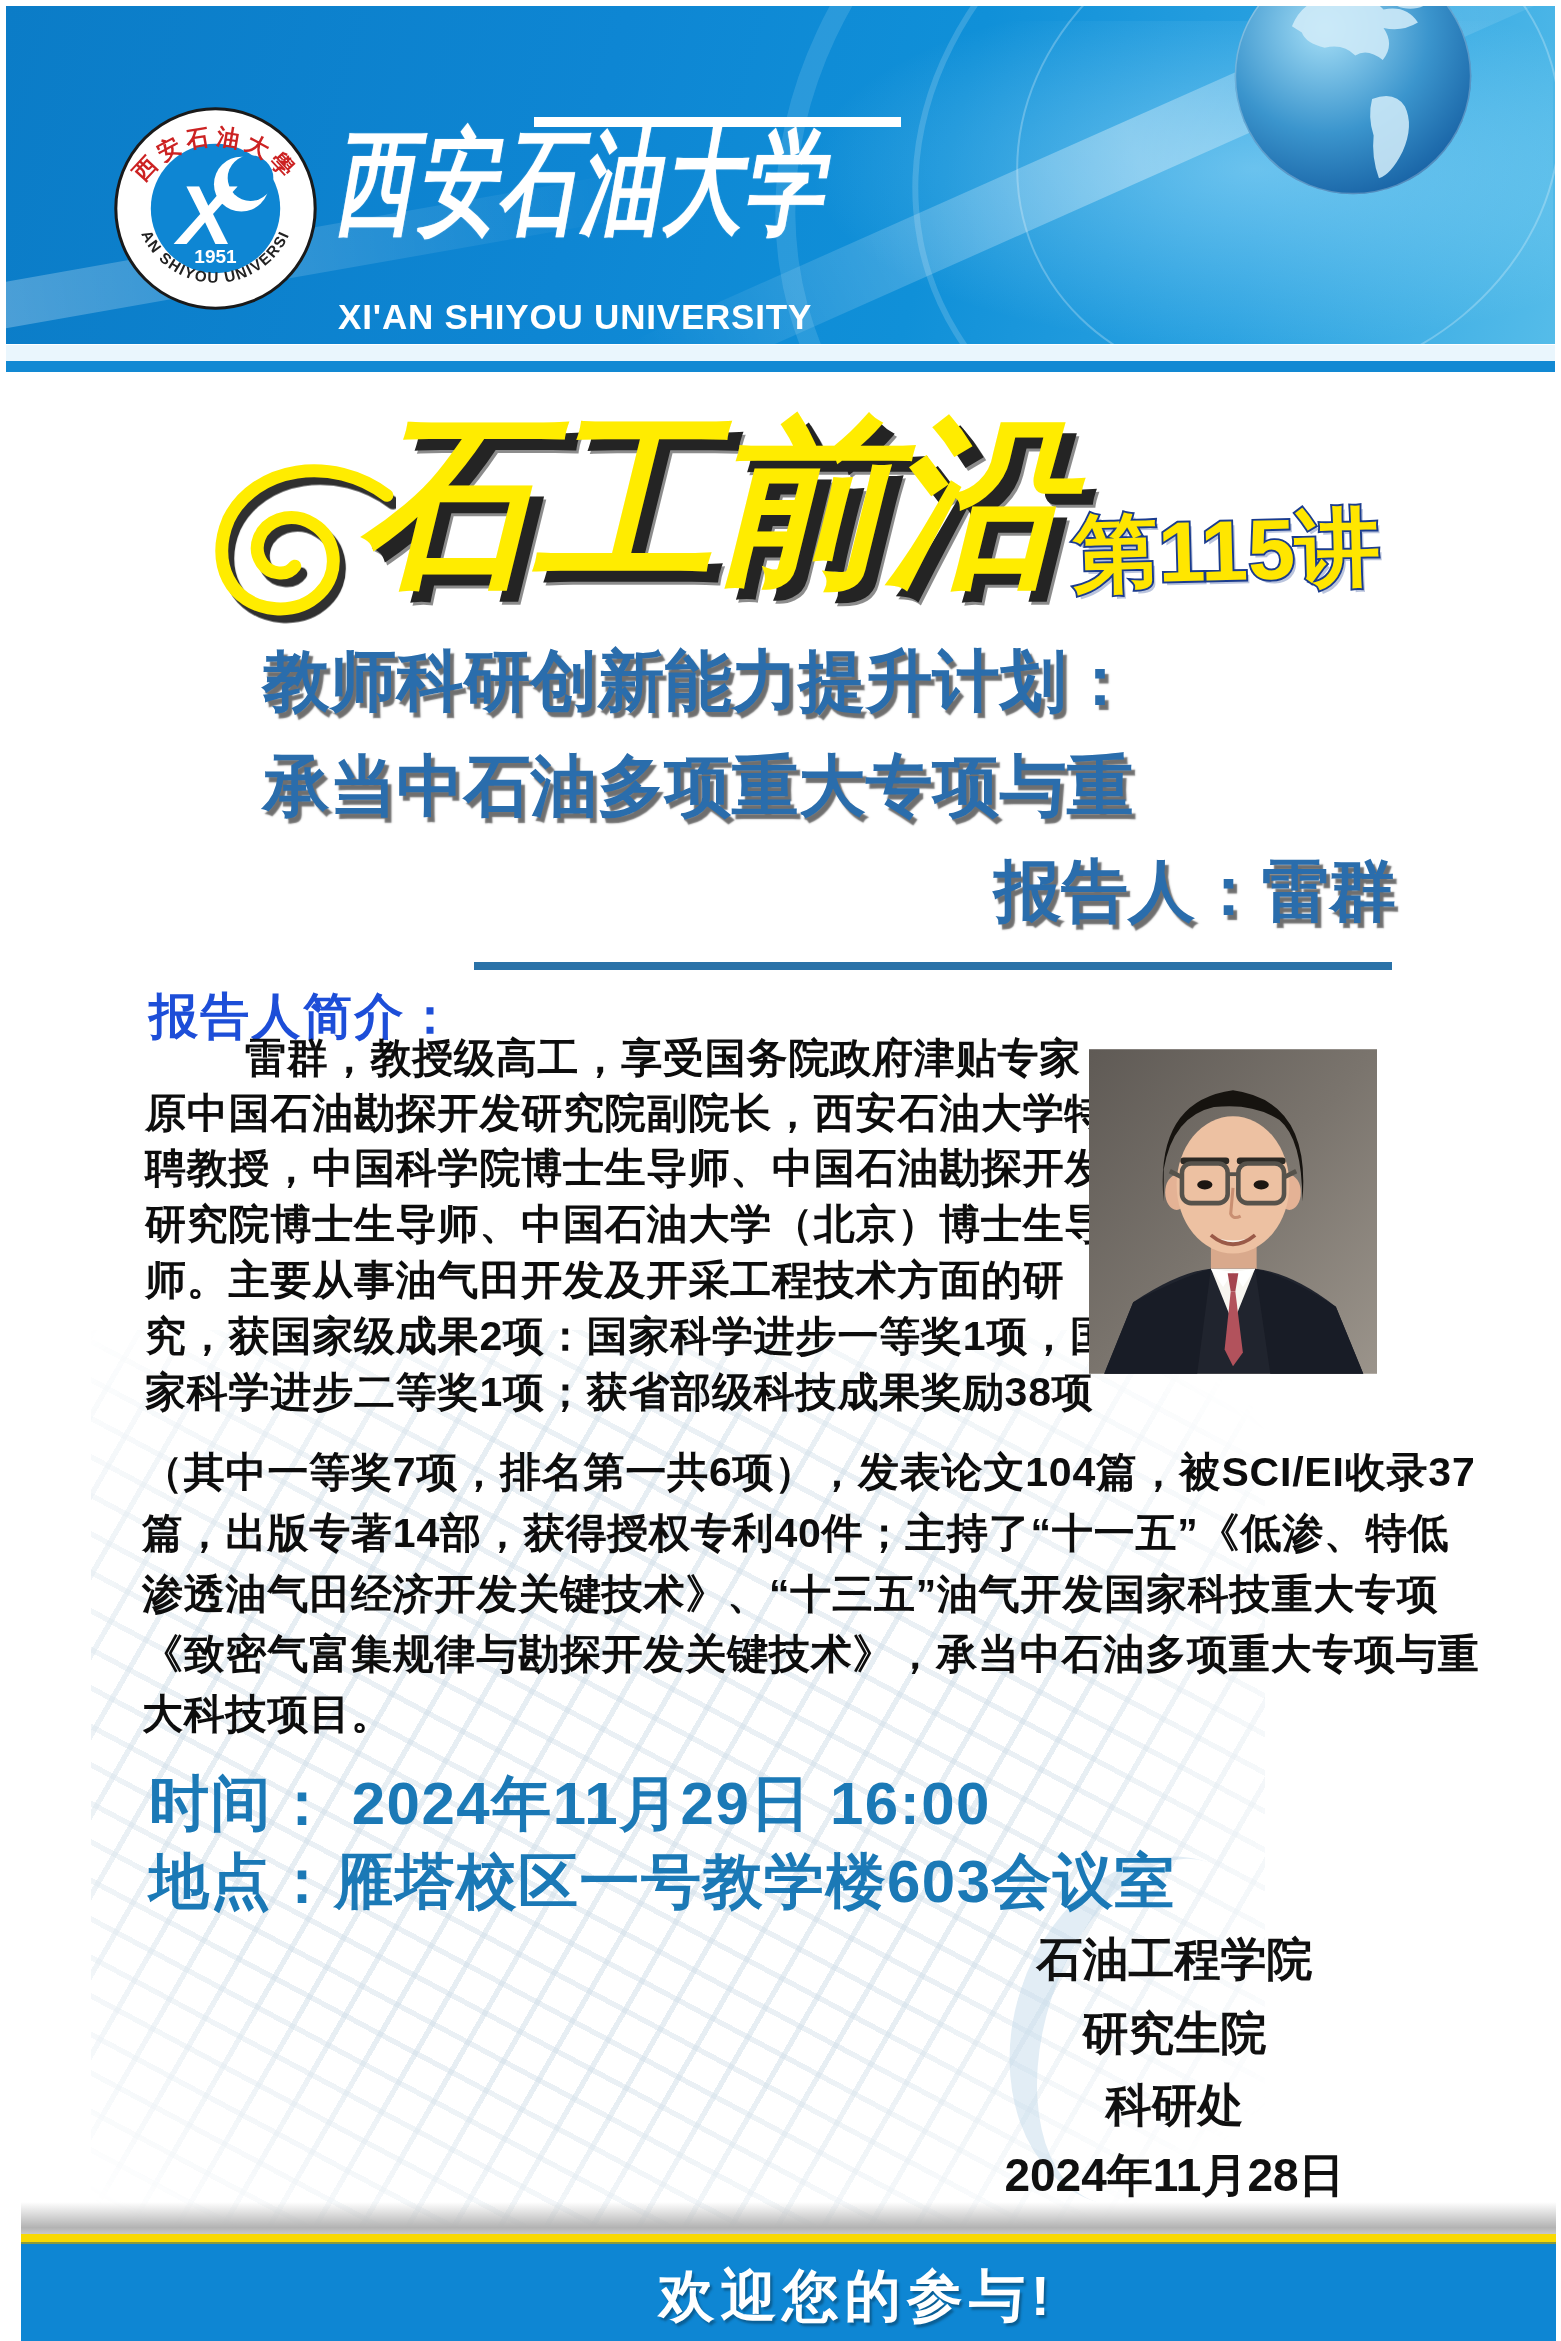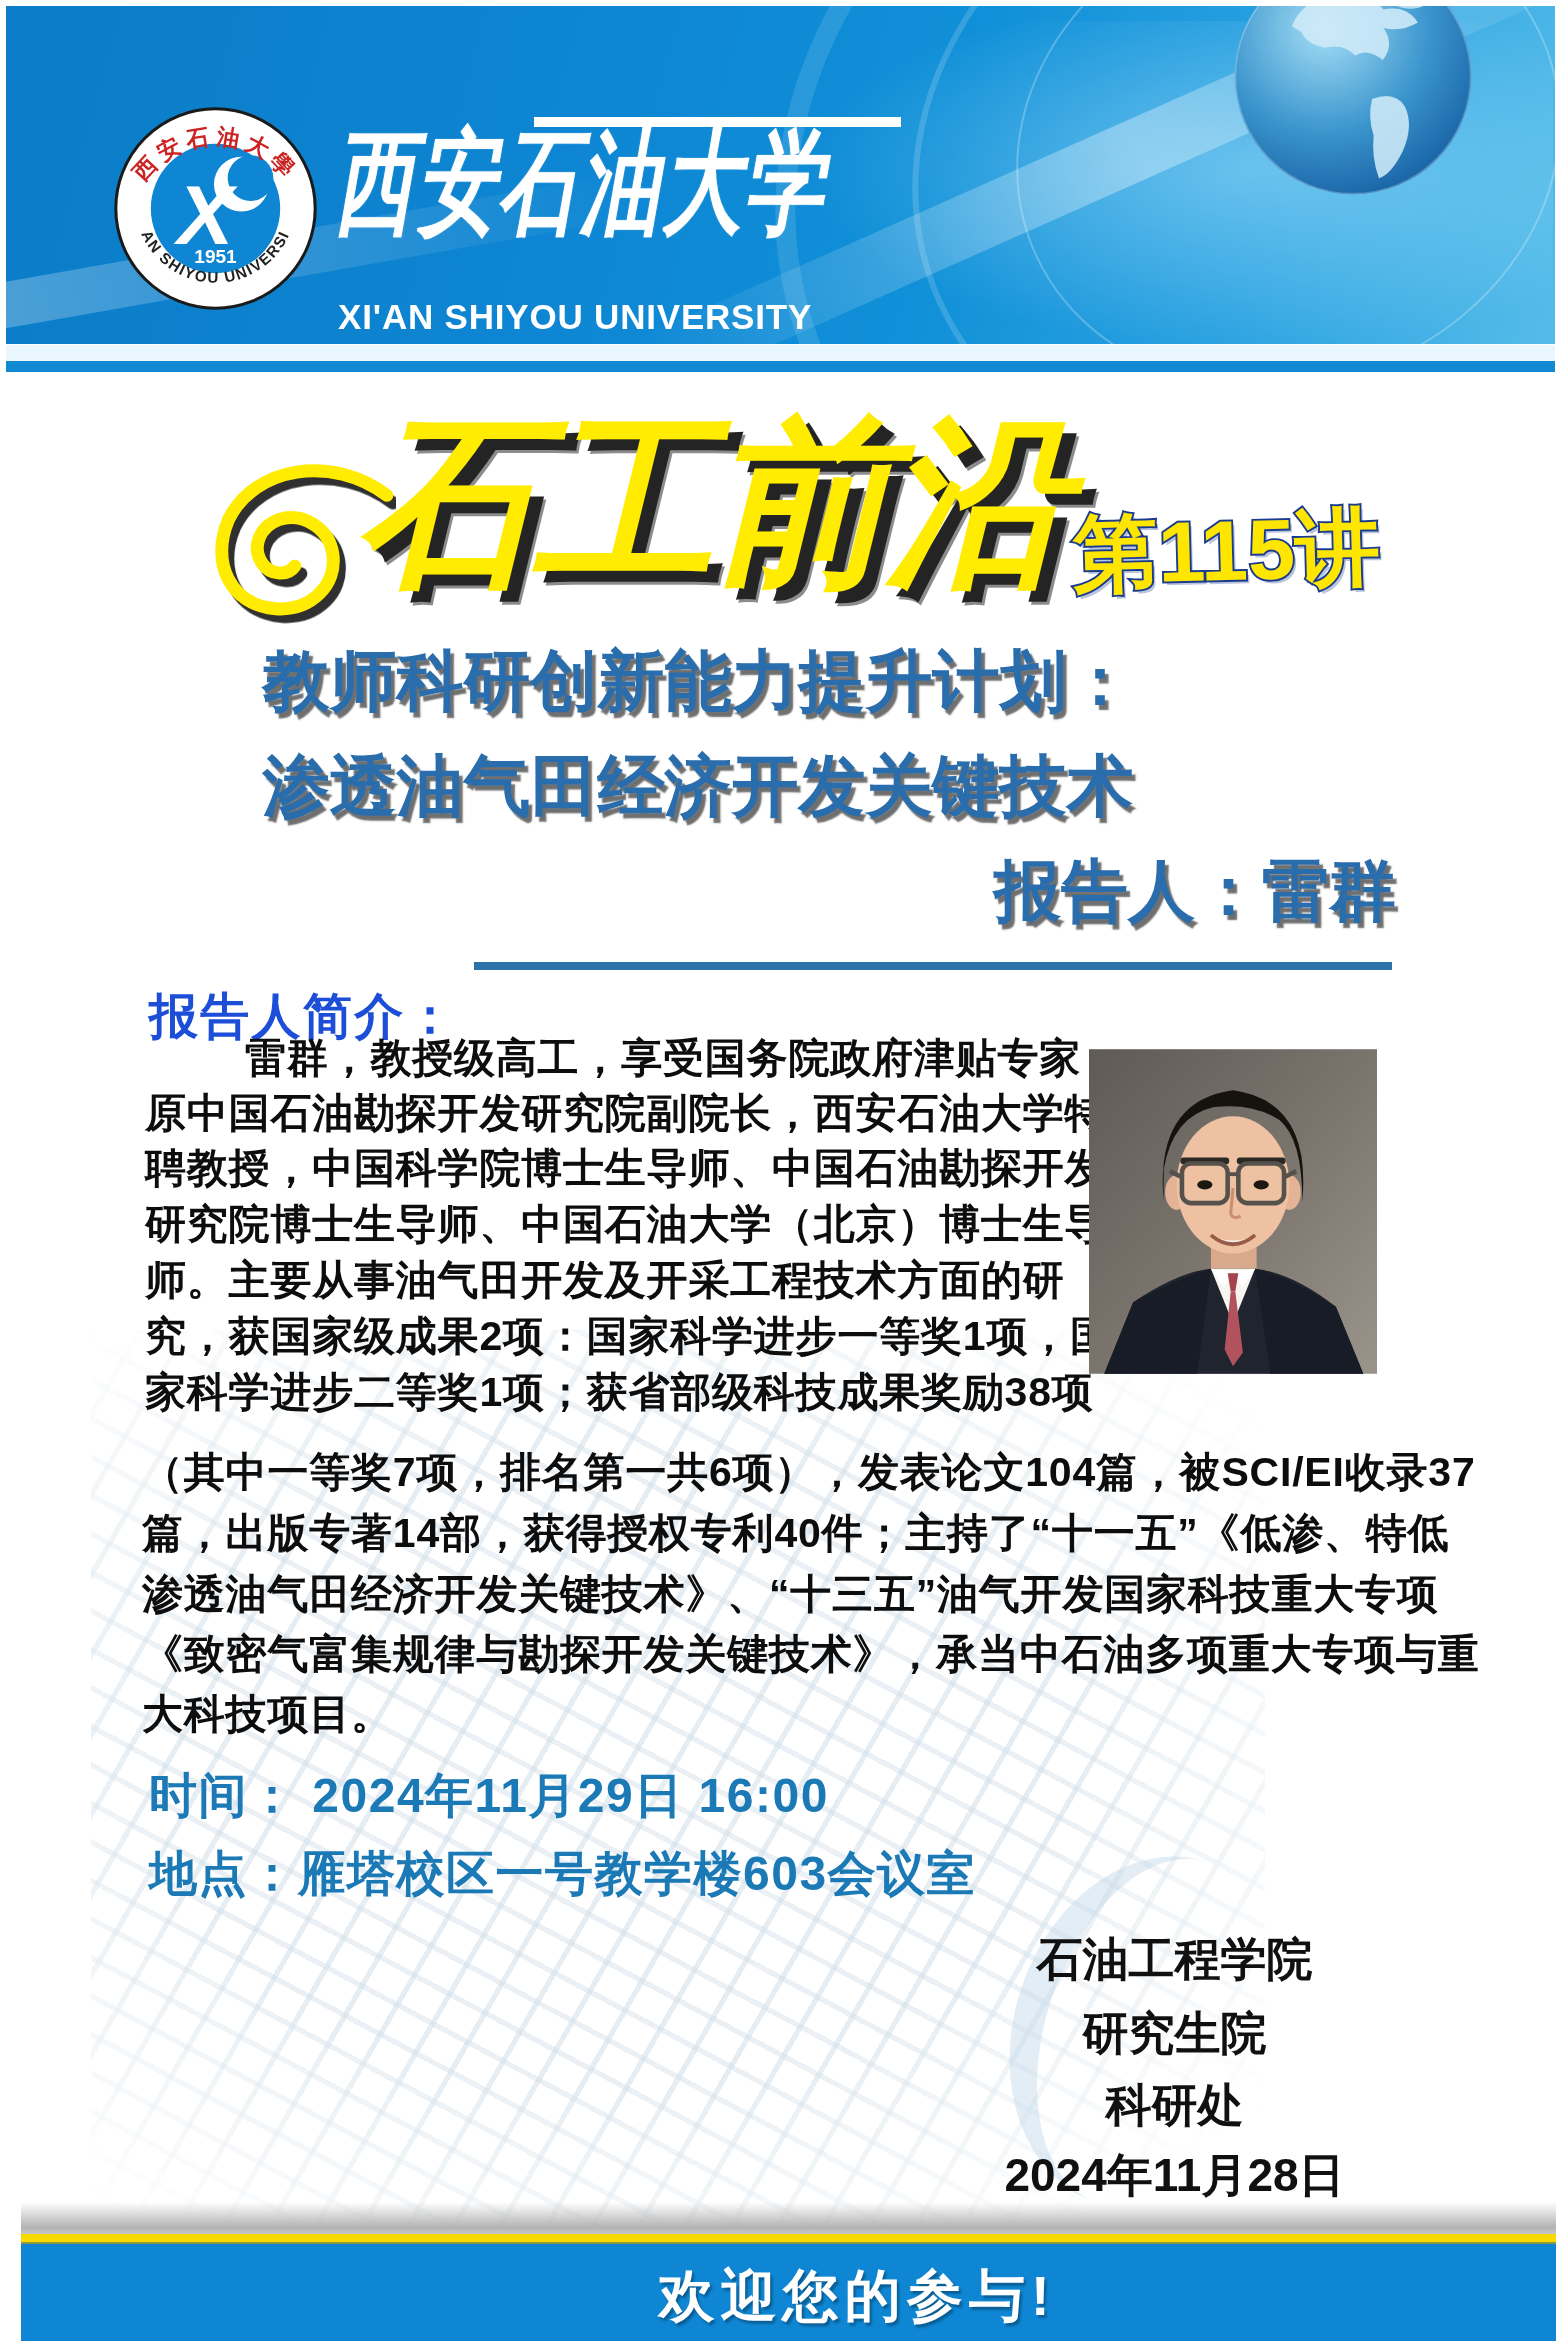--- a/index.html
+++ b/index.html
@@ -72,21 +72,21 @@
   .p4{left:145px;top:1253px;}
   .p5{left:145px;top:1309px;}
   .p6{left:145px;top:1365px;}
   .p7{left:142px;top:1445px;}
   .p8{left:142px;top:1506px;}
   .p9{left:142px;top:1567px;}
   .p10{left:142px;top:1627px;}
   .p11{left:142px;top:1687px;}
   .photo{left:1089px;top:1049px;width:288px;height:325px;z-index:1;}
   
-  .sched{z-index:1;font-size:48px;font-weight:800;color:#1b79b6;letter-spacing:1.5px;white-space:nowrap;}
+  .sched{z-index:1;font-size:60px;font-weight:800;color:#1b79b6;letter-spacing:1.5px;white-space:nowrap;}
   .time-line{left:149px;top:1764px;}
   .place-line{left:149px;top:1842px;}
   
   .sig-line{left:877px;width:595px;text-align:center;z-index:1;font-size:46px;font-weight:800;color:#101010;white-space:nowrap;}
   .s0{top:1929px;}.s1{top:2003px;}.s2{top:2075px;}.s3{top:2145px;}
   
   .gray-band{left:20.6px;top:2202px;width:1535px;height:32px;z-index:1;
     background:linear-gradient(180deg,rgba(185,185,185,0) 0%,#b3b3b3 80%,#c8c8c8 100%);}
   .footer-yellow{left:20.6px;top:2234px;width:1535px;height:8.4px;background:#f8d903;border-bottom:2.3px solid #8a9a3c;z-index:1;}
   .footer-blue{left:20.6px;top:2244px;width:1535px;height:98px;background:#0e86d3;z-index:1;}
@@ -151,21 +151,21 @@
   <div class="layer watermark"></div>
   <div class="layer wm-swoosh"></div>
 
   <svg class="layer swirl" viewBox="0 0 264 244">
     <path d="M252,62 C180,8 78,24 44,94 C20,150 46,206 106,211 C152,214 187,180 181,139 C176,104 140,84 110,94 C85,103 74,130 88,151 C98,166 121,169 131,155" fill="none" stroke="#ffec00" stroke-width="17" stroke-linecap="round" style="filter:drop-shadow(8px 10px 0 rgba(25,25,25,0.9));"></path>
   </svg>
   <div class="layer series-title">石工前沿</div>
   <div class="layer episode">第115讲</div>
 
   <div class="layer heading h1">教师科研创新能力提升计划：</div>
-  <div class="layer heading h2">渗透油气田经济开发关键技术</div>
+  <div class="layer heading h2">承当中石油多项重大专项与重</div>
   <div class="layer heading h3">报告人：雷群</div>
 
   <div class="layer intro-label">报告人简介：</div>
   <div class="layer intro-rule"></div>
 
   <div class="layer para-line p0">雷群，教授级高工，享受国务院政府津贴专家，</div>
   <div class="layer para-line p1">原中国石油勘探开发研究院副院长，西安石油大学特</div>
   <div class="layer para-line p2">聘教授，中国科学院博士生导师、中国石油勘探开发</div>
   <div class="layer para-line p3">研究院博士生导师、中国石油大学（北京）博士生导</div>
   <div class="layer para-line p4">师。主要从事油气田开发及开采工程技术方面的研</div>

